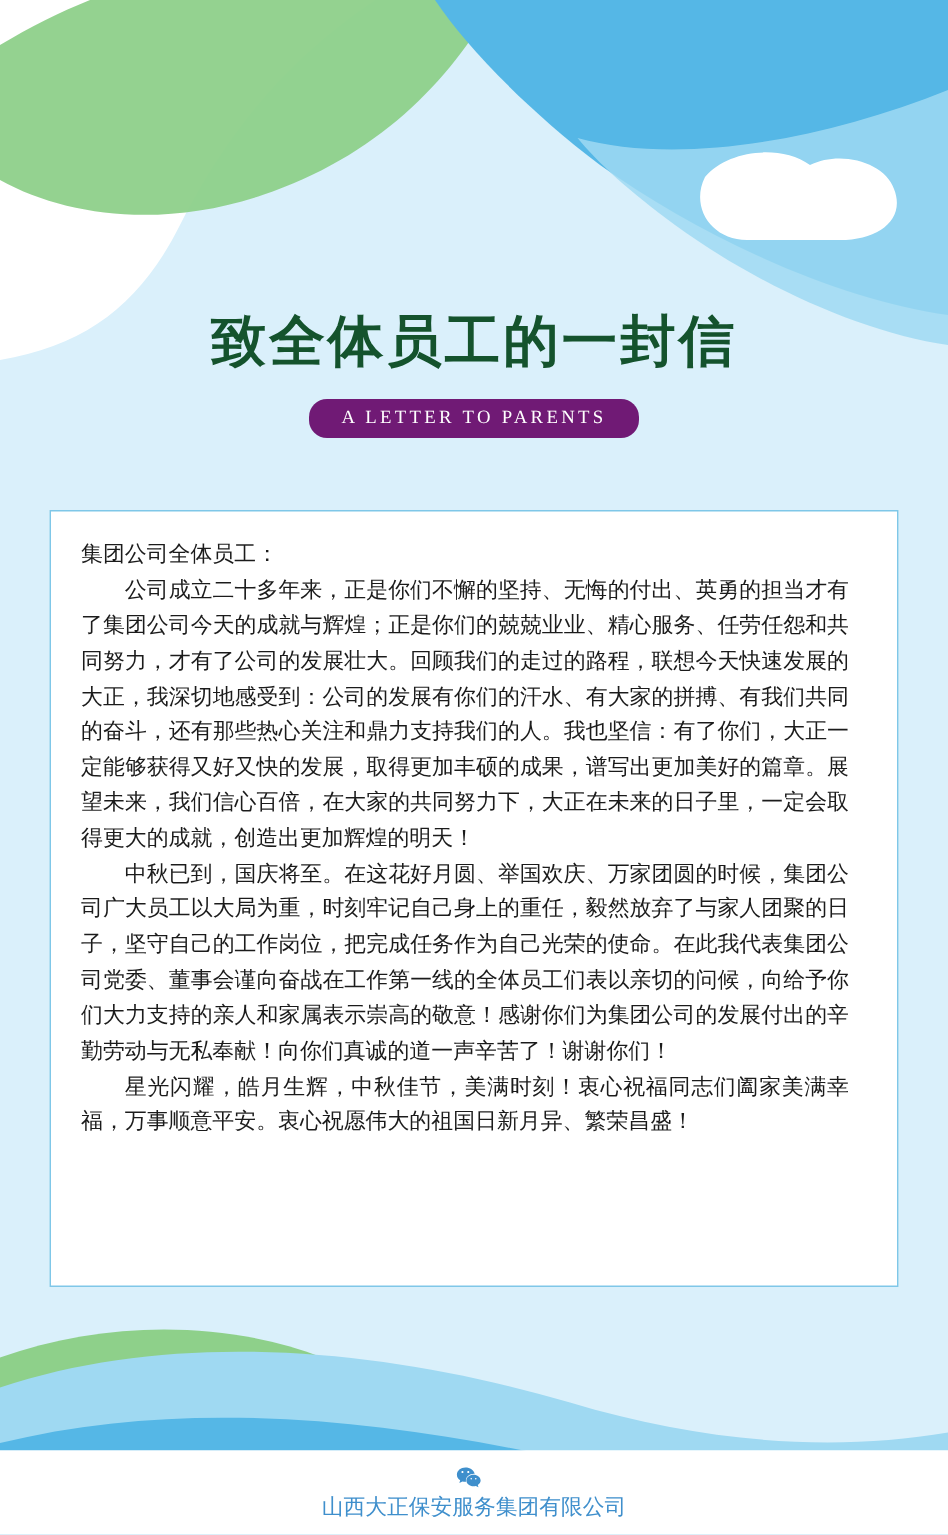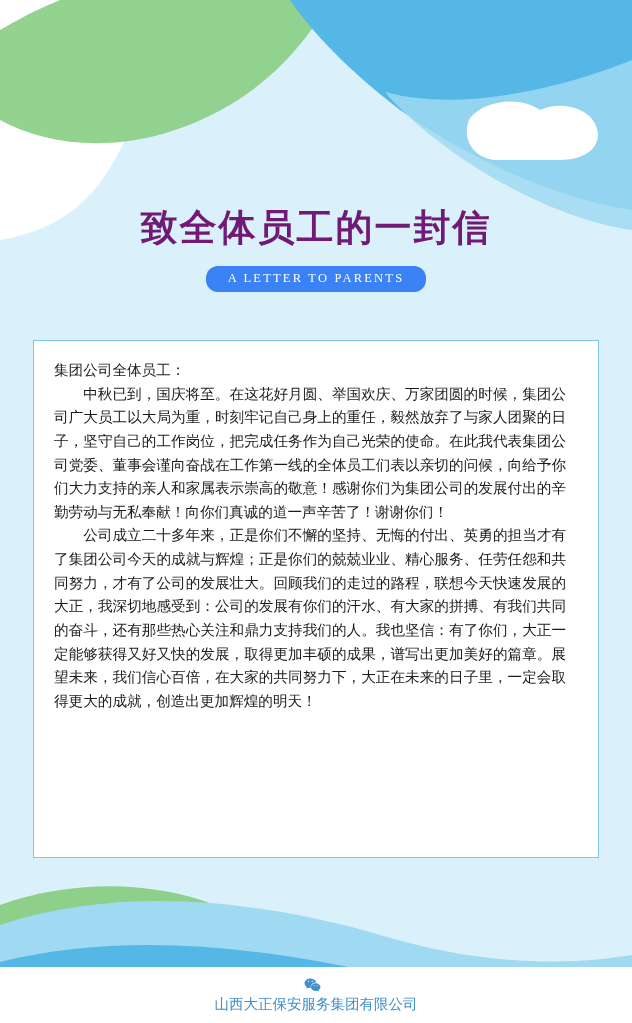--- a/index.html
+++ b/index.html
@@ -30,30 +30,30 @@
     position: absolute;
     left: 0;
     top: 206px;
     width: 632px;
     text-align: center;
     z-index: 5;
   }
   .main-title {
     font-size: 37px;
     letter-spacing: 2px;
-    color: #701a75;
+    color: #14532d;
     font-weight: bold;
     line-height: 1.2;
     margin: 0;
   }
   .subtitle-badge {
     display: inline-block;
     margin-top: 16px;
     padding: 5px 22px 6px 22px;
-    background: #3b82f6;
+    background: #701a75;
     border-radius: 12px;
     color: #ffffff;
     font-family: "Liberation Serif", serif;
     font-size: 12.5px;
     letter-spacing: 2.2px;
   }
   
   .letter-card {
     position: absolute;
     left: 33px;
@@ -140,22 +140,23 @@
   </svg>
 
   <div class="title-wrap">
     <div class="main-title">致全体员工的一封信</div>
     <div class="subtitle-badge">A LETTER TO PARENTS</div>
   </div>
 
   <div class="letter-card">
     <div class="letter-inner">
       <p>集团公司全体员工：</p>
+      <p class="p-indent">公司成立二十多年来，正是你们不懈的坚持、无悔的付出、英勇的担当才有了集团公司今天的成就与辉煌；正是你们的兢兢业业、精心服务、任劳任怨和共同努力，才有了公司的发展壮大。回顾我们的走过的路程，联想今天快速发展的大正，我深切地感受到：公司的发展有你们的汗水、有大家的拼搏、有我们共同的奋斗，还有那些热心关注和鼎力支持我们的人。我也坚信：有了你们，大正一定能够获得又好又快的发展，取得更加丰硕的成果，谱写出更加美好的篇章。展望未来，我们信心百倍，在大家的共同努力下，大正在未来的日子里，一定会取得更大的成就，创造出更加辉煌的明天！</p>
       <p class="p-indent">中秋已到，国庆将至。在这花好月圆、举国欢庆、万家团圆的时候，集团公司广大员工以大局为重，时刻牢记自己身上的重任，毅然放弃了与家人团聚的日子，坚守自己的工作岗位，把完成任务作为自己光荣的使命。在此我代表集团公司党委、董事会谨向奋战在工作第一线的全体员工们表以亲切的问候，向给予你们大力支持的亲人和家属表示崇高的敬意！感谢你们为集团公司的发展付出的辛勤劳动与无私奉献！向你们真诚的道一声辛苦了！谢谢你们！</p>
-      <p class="p-indent">公司成立二十多年来，正是你们不懈的坚持、无悔的付出、英勇的担当才有了集团公司今天的成就与辉煌；正是你们的兢兢业业、精心服务、任劳任怨和共同努力，才有了公司的发展壮大。回顾我们的走过的路程，联想今天快速发展的大正，我深切地感受到：公司的发展有你们的汗水、有大家的拼搏、有我们共同的奋斗，还有那些热心关注和鼎力支持我们的人。我也坚信：有了你们，大正一定能够获得又好又快的发展，取得更加丰硕的成果，谱写出更加美好的篇章。展望未来，我们信心百倍，在大家的共同努力下，大正在未来的日子里，一定会取得更大的成就，创造出更加辉煌的明天！</p>
+      <p class="p-indent">星光闪耀，皓月生辉，中秋佳节，美满时刻！衷心祝福同志们阖家美满幸福，万事顺意平安。衷心祝愿伟大的祖国日新月异、繁荣昌盛！</p>
     </div>
   </div>
 
   <div class="footer">
     <svg class="wechat-icon" viewBox="0 0 24 24">
       <path fill="#3f8fcc" d="M9.2,3C5.2,3,2,5.7,2,9c0,1.9,1.1,3.6,2.8,4.7L4.1,16l2.6-1.3c0.8,0.2,1.6,0.3,2.5,0.3
         c0.2,0,0.4,0,0.6,0c-0.1-0.4-0.2-0.8-0.2-1.2c0-3.1,3-5.6,6.8-5.6c0.2,0,0.4,0,0.6,0C16.3,5.2,13.1,3,9.2,3z
         M6.7,7.6C6.2,7.6,5.8,7.2,5.8,6.7c0-0.5,0.4-0.9,0.9-0.9c0.5,0,0.9,0.4,0.9,0.9C7.6,7.2,7.2,7.6,6.7,7.6z
         M11.6,7.6c-0.5,0-0.9-0.4-0.9-0.9c0-0.5,0.4-0.9,0.9-0.9c0.5,0,0.9,0.4,0.9,0.9C12.5,7.2,12.1,7.6,11.6,7.6z"></path>
       <path fill="#3f8fcc" d="M22,13.9c0-2.7-2.7-4.9-6-4.9s-6,2.2-6,4.9c0,2.7,2.7,4.9,6,4.9c0.7,0,1.4-0.1,2-0.3l2.2,1.1l-0.6-1.9

